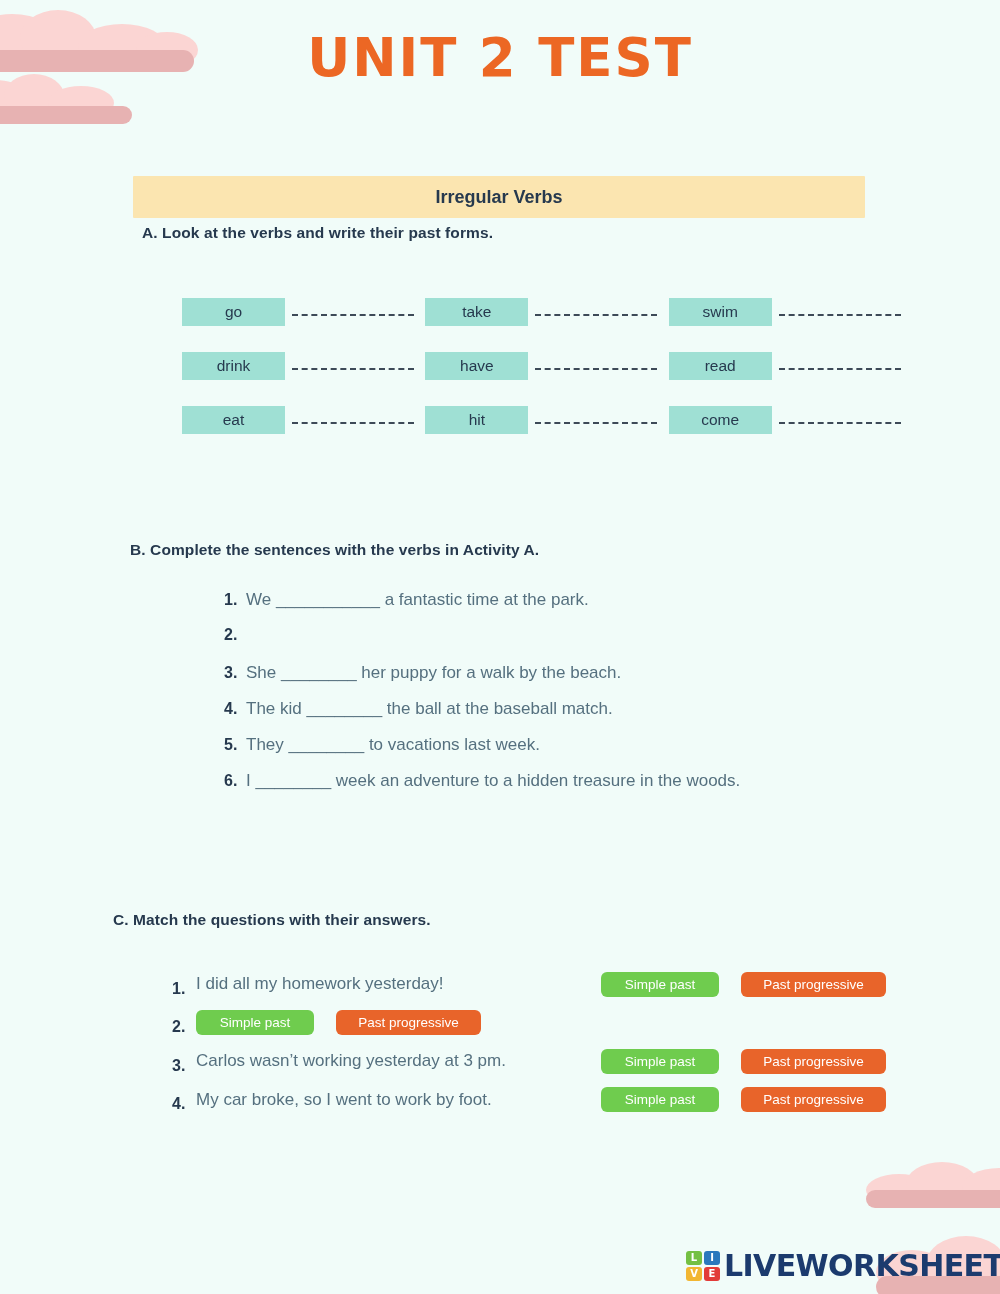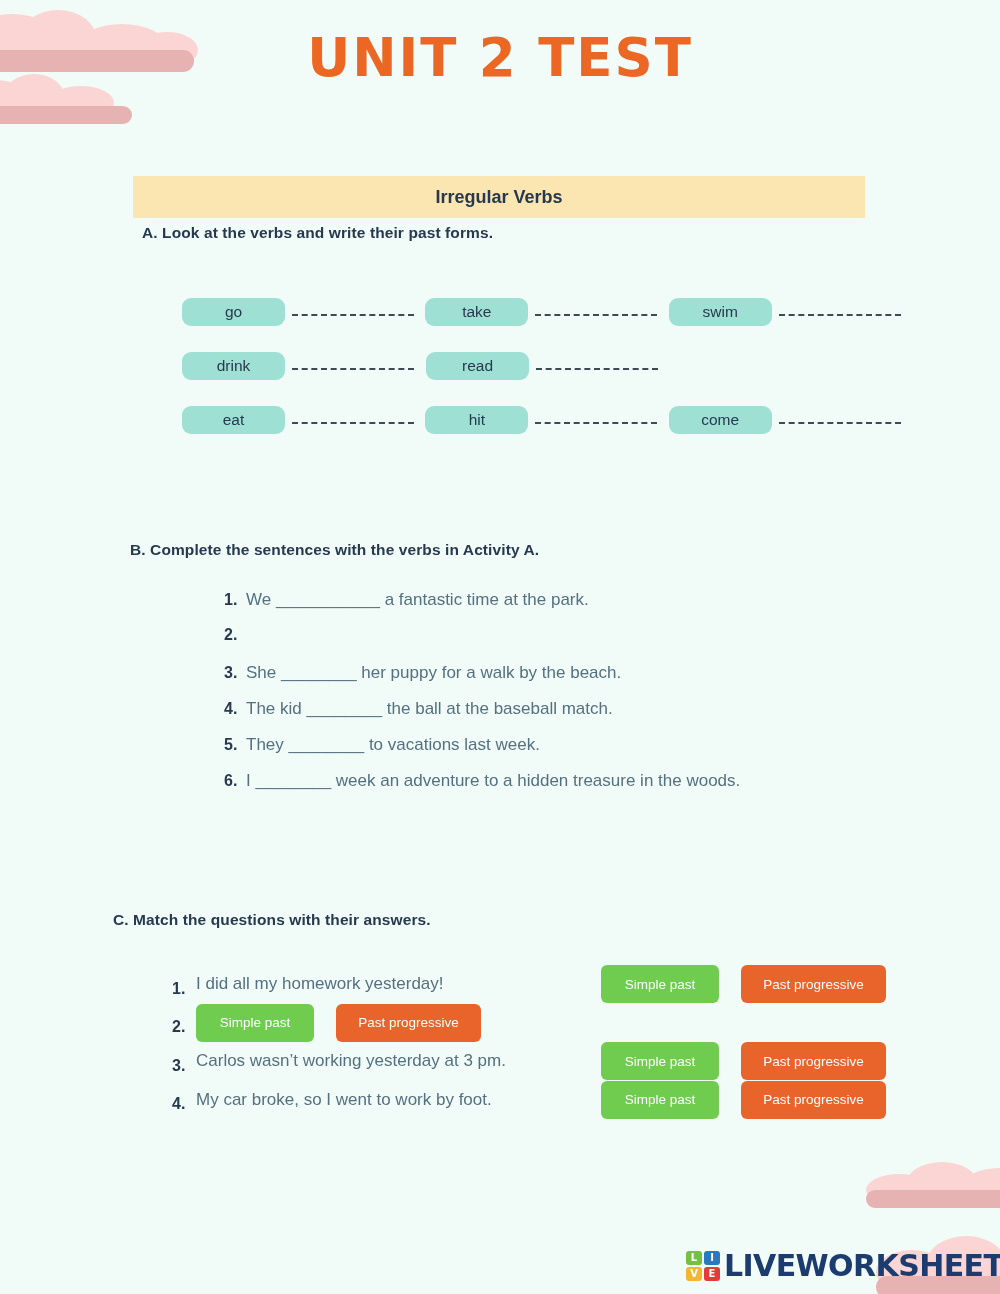--- a/index.html
+++ b/index.html
@@ -94,21 +94,21 @@
   }
   .verb-cell {
     display: flex;
     align-items: flex-start;
     width: 244px;
   }
   .verb-pill {
     width: 103px;
     height: 28px;
     background: #9fe0d4;
-    border-radius: 9px;
+    border-radius: 0;
     display: flex;
     align-items: center;
     justify-content: center;
     font-size: 15.5px;
     color: #26394e;
     flex: none;
   }
   .verb-blank {
     margin-left: 7px;
     margin-top: 16px;
@@ -161,21 +161,21 @@
     align-self: flex-end;
     padding-bottom: 6px;
   }
   .match-text {
     font-size: 17px;
     color: #55707f;
     width: 405px;
     flex: none;
   }
   .opt-badge {
-    height: 38px;
+    height: 25px;
     border-radius: 6px;
     display: flex;
     align-items: center;
     justify-content: center;
     font-size: 13.5px;
     color: #ffffff;
     flex: none;
   }
   .opt-simple {
     background: #6fcc4e;
@@ -277,20 +277,24 @@
       <div class="verb-pill">swim</div>
       <div class="verb-blank"></div>
     </div>
   </div>
   <div class="verb-row">
     <div class="verb-cell">
       <div class="verb-pill">drink</div>
       <div class="verb-blank"></div>
     </div>
     <div class="verb-cell">
+      <div class="verb-pill">have</div>
+      <div class="verb-blank"></div>
+    </div>
+    <div class="verb-cell">
       <div class="verb-pill">read</div>
       <div class="verb-blank"></div>
     </div>
   </div>
   <div class="verb-row">
     <div class="verb-cell">
       <div class="verb-pill">eat</div>
       <div class="verb-blank"></div>
     </div>
     <div class="verb-cell">

